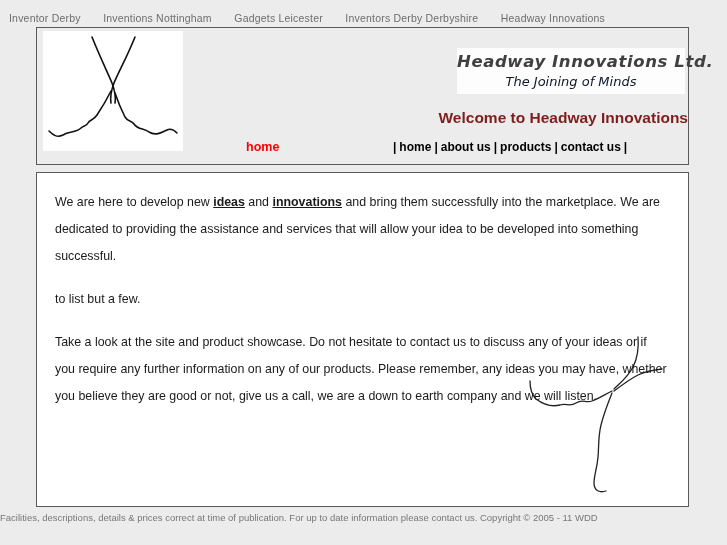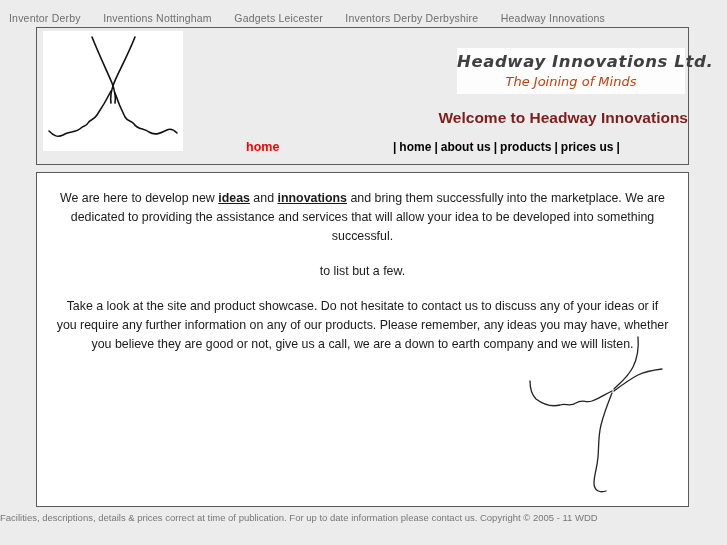--- a/index.html
+++ b/index.html
@@ -69,21 +69,21 @@
     font-style: italic;
     color: #404040;
     letter-spacing: 0.6px;
     margin-top: 4px;
     white-space: nowrap;
   }
   .brand-tagline {
     font-family: "DejaVu Sans", sans-serif;
     font-size: 13px;
     font-style: italic;
-    color: #c2410c;
+    color: #0f172a;
     margin-top: 3px;
     white-space: nowrap;
   }
 
   .welcome-title {
     position: absolute;
     left: 0;
     top: 81px;
     width: 651px;
     text-align: right;
@@ -149,22 +149,21 @@
     right: 6px;
     top: 160px;
     width: 180px;
     height: 168px;
     pointer-events: none;
   }
   .para {
     position: relative;
     z-index: 2;
     margin: 0 0 16px 0;
-    line-height: 19px;
-    text-align: center;
+    line-height: 27px;
   }
   .para b {
     font-weight: bold;
     text-decoration: underline;
   }
   .svc-list {
     position: relative;
     z-index: 2;
     list-style: none;
     margin: 0 0 14px 0;
@@ -224,21 +223,21 @@
 
   <div class="brand-block">
     <div class="brand-name">Headway Innovations Ltd.</div>
     <div class="brand-tagline">The Joining of Minds</div>
   </div>
 
   <div class="welcome-title">Welcome to Headway Innovations</div>
 
   <div class="nav-row">
     <span class="nav-current">home</span>
-    <span class="nav-links"><span class="nav-sep">|</span><a href="#">home</a><span class="nav-sep">|</span><a href="#">about us</a><span class="nav-sep">|</span><a href="#">products</a><span class="nav-sep">|</span><a href="#">prices us</a><span class="nav-sep">|</span></span>
+    <span class="nav-links"><span class="nav-sep">|</span><a href="#">home</a><span class="nav-sep">|</span><a href="#">about us</a><span class="nav-sep">|</span><a href="#">products</a><span class="nav-sep">|</span><a href="#">contact us</a><span class="nav-sep">|</span></span>
   </div>
 </div>
 
 <div class="content-box">
   <div class="content-inner">
 
     <div class="content-deco">
       <svg width="180" height="168" viewBox="0 0 180 168" xmlns="http://www.w3.org/2000/svg">
         <g fill="none" stroke="#222" stroke-width="1.3" stroke-linecap="round">
           <path d="M136 4 C137 16, 135 26, 131 34 C126 44, 118 50, 112 56"></path>

